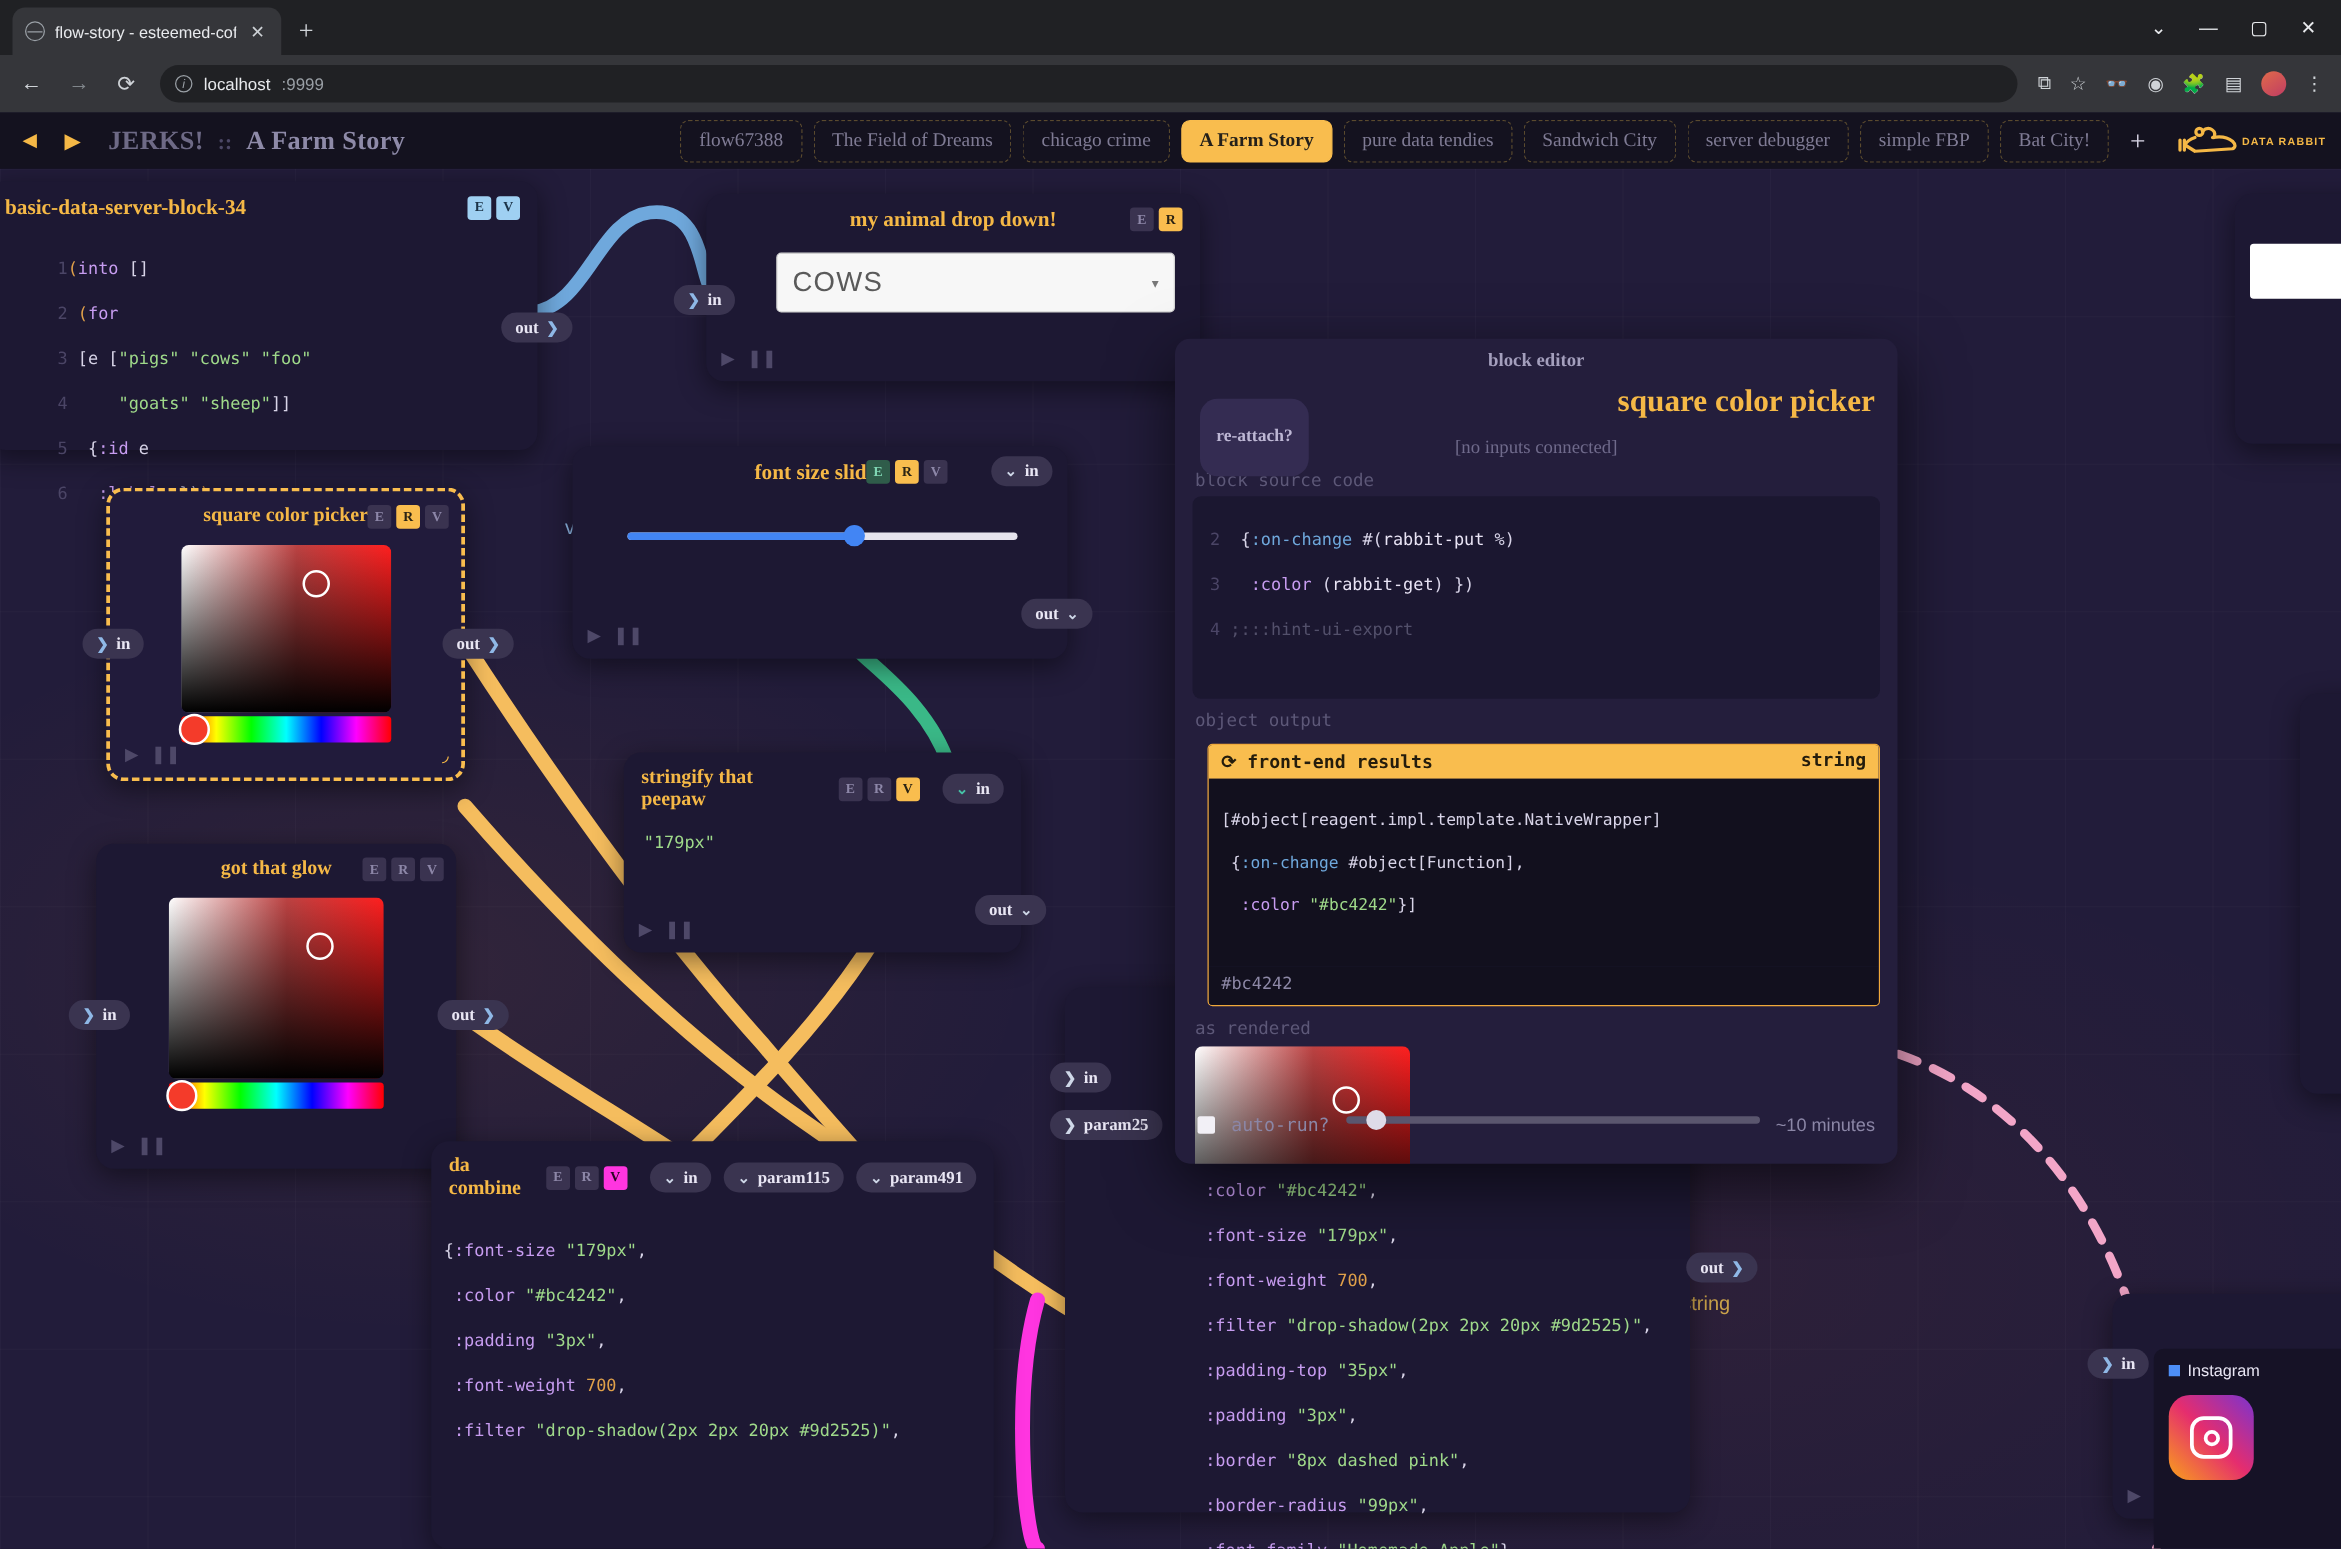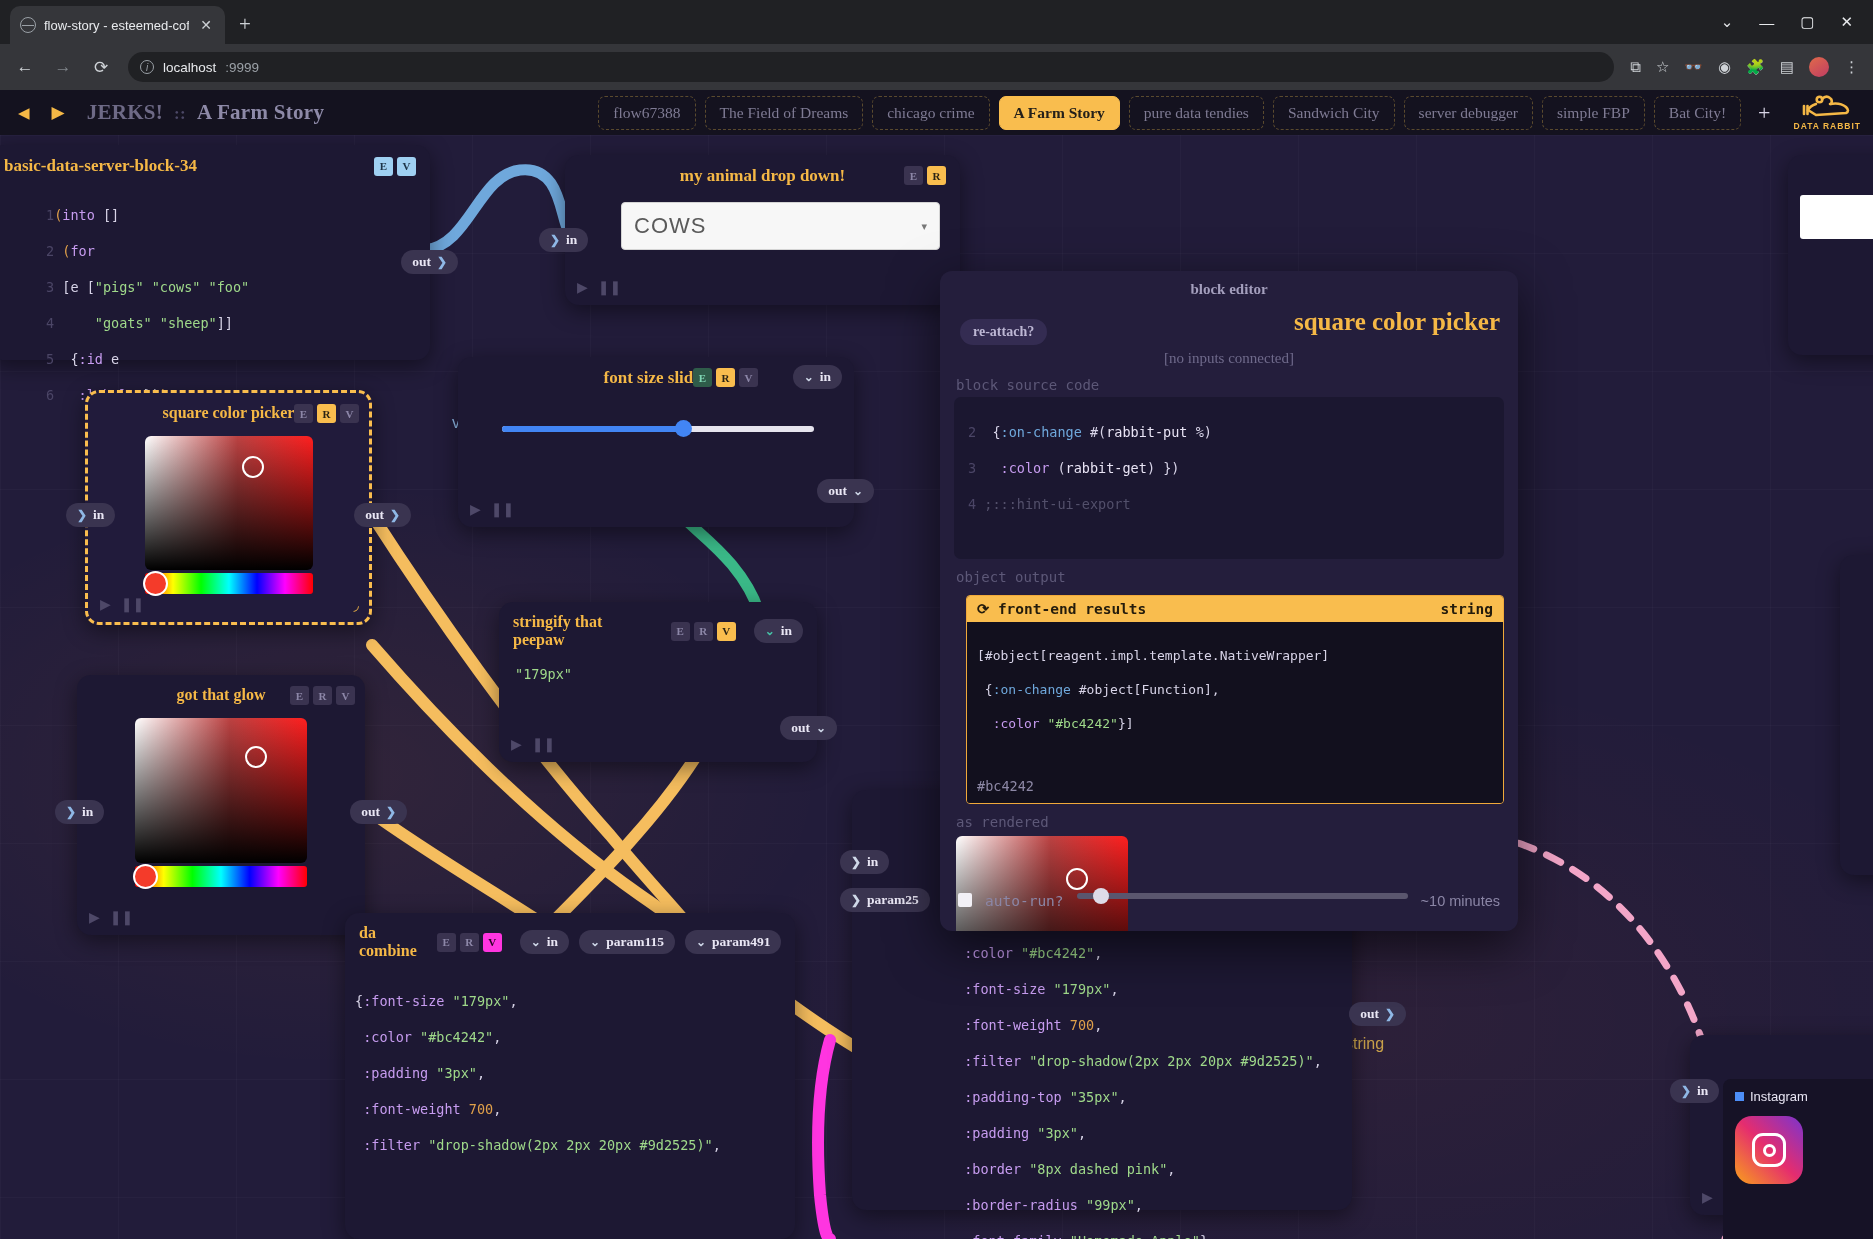--- a/index.html
+++ b/index.html
@@ -81,21 +81,21 @@
   .apptitle .story { color:#8e8aa8; }
   .flowtabs { margin-left:auto; display:flex; align-items:center; gap:9px; }
   .flowtab {
     border:1.5px dashed #5a4a2e; border-radius:7px; padding:7px 14px;
     color:#7f7b94; font-size:15.5px; white-space:nowrap; background:transparent;
   }
   .flowtab.active {
     background:#f9bd4e; color:#24201a; border:1.5px solid #f9bd4e; font-weight:bold;
   }
   .plusbtn { color:#d9d5e6; font-size:22px; padding:0 8px; }
-  .logo { display:flex; flex-direction:column; align-items:center; margin-left:6px; }
+  .logo { display:flex; align-items:center; margin-left:6px; }
   .logo-word { color:#f5b846; font-size:8.5px; font-weight:bold; letter-spacing:1px;
     font-family:"Liberation Sans", sans-serif; margin-top:1px;}
 
   
   .canvas {
     position:absolute; left:0; top:135px; width:1873px; height:1104px;
     background:
       linear-gradient(rgba(255,255,255,.022) 1px, transparent 1px) 0 0/118px 118px,
       linear-gradient(90deg, rgba(255,255,255,.022) 1px, transparent 1px) 0 0/118px 118px,
       radial-gradient(ellipse 700px 420px at 18% 58%, rgba(255,150,60,.07), transparent 70%),
@@ -175,21 +175,21 @@
   .editor {
     position:absolute; left:940px; top:136px; width:578px; height:660px;
     background:#241e3c; border-radius:12px;
     box-shadow:0 16px 50px rgba(0,0,0,.6); z-index:30;
     overflow:hidden;
   }
   .editor-bar { text-align:center; color:#a49fbd; font-size:15px; font-weight:bold; padding:10px 0 4px; }
   .ed-title { color:#f5b846; font-size:25px; font-weight:bold; text-align:right; padding:6px 18px 0 0; }
   .reattach {
     position:absolute; left:20px; top:48px; background:#342c52; color:#bdb7d4;
-    border-radius:14px; padding:5px 13px; font-size:14px; font-weight:bold;
+    border-radius:14px; padding:23px 13px; font-size:14px; font-weight:bold;
   }
   .noinputs { text-align:center; color:#6f6a8b; font-size:15px; padding-top:14px; }
   .sec-label { color:#5d5878; font-size:14px; font-family:"DejaVu Sans Mono", monospace; padding:10px 0 4px 16px; }
   .srcbox { background:#1b1730; border-radius:7px; margin:0 14px; padding:8px 0 10px 0; }
   .outbox { margin:6px 14px 0 26px; border:1.6px solid #f0a93a; border-radius:4px; overflow:hidden; }
   .out-head {
     background:#f9bd4e; color:#241c0c; font-family:"DejaVu Sans Mono", monospace;
     font-size:14.5px; font-weight:bold; display:flex; justify-content:space-between;
     padding:5px 10px;
   }

